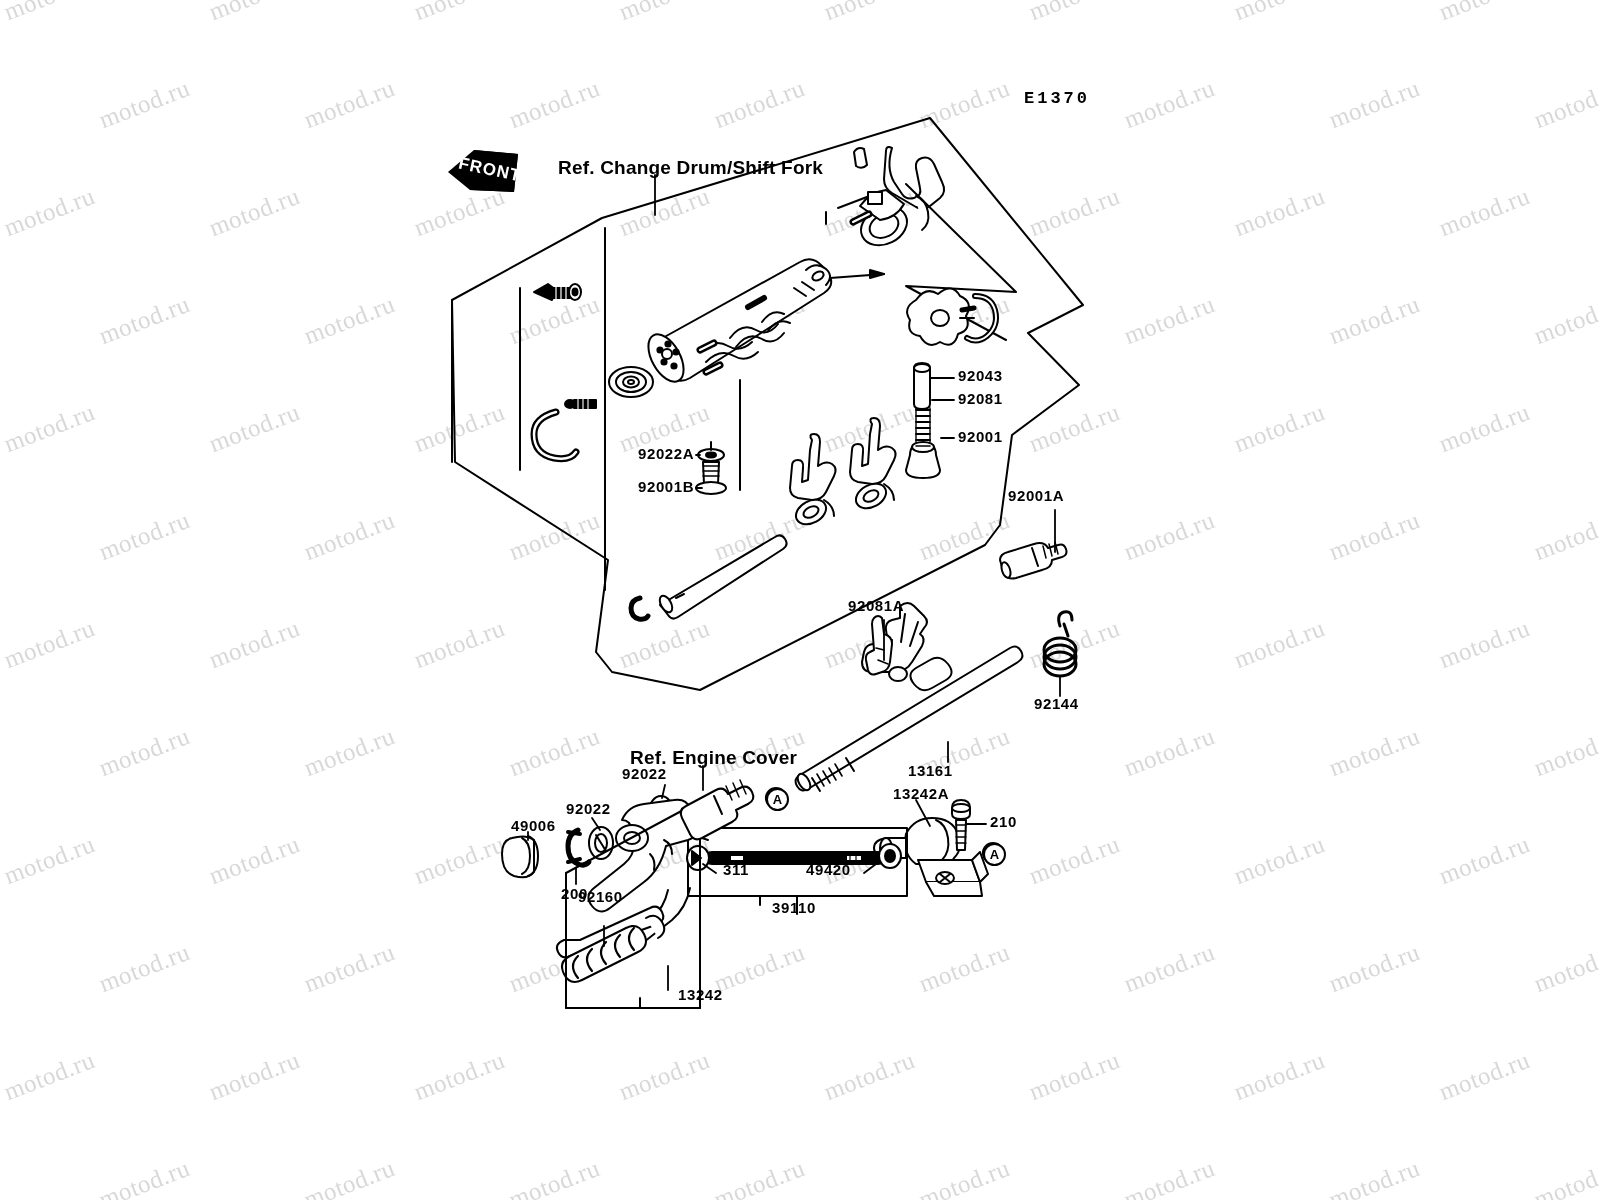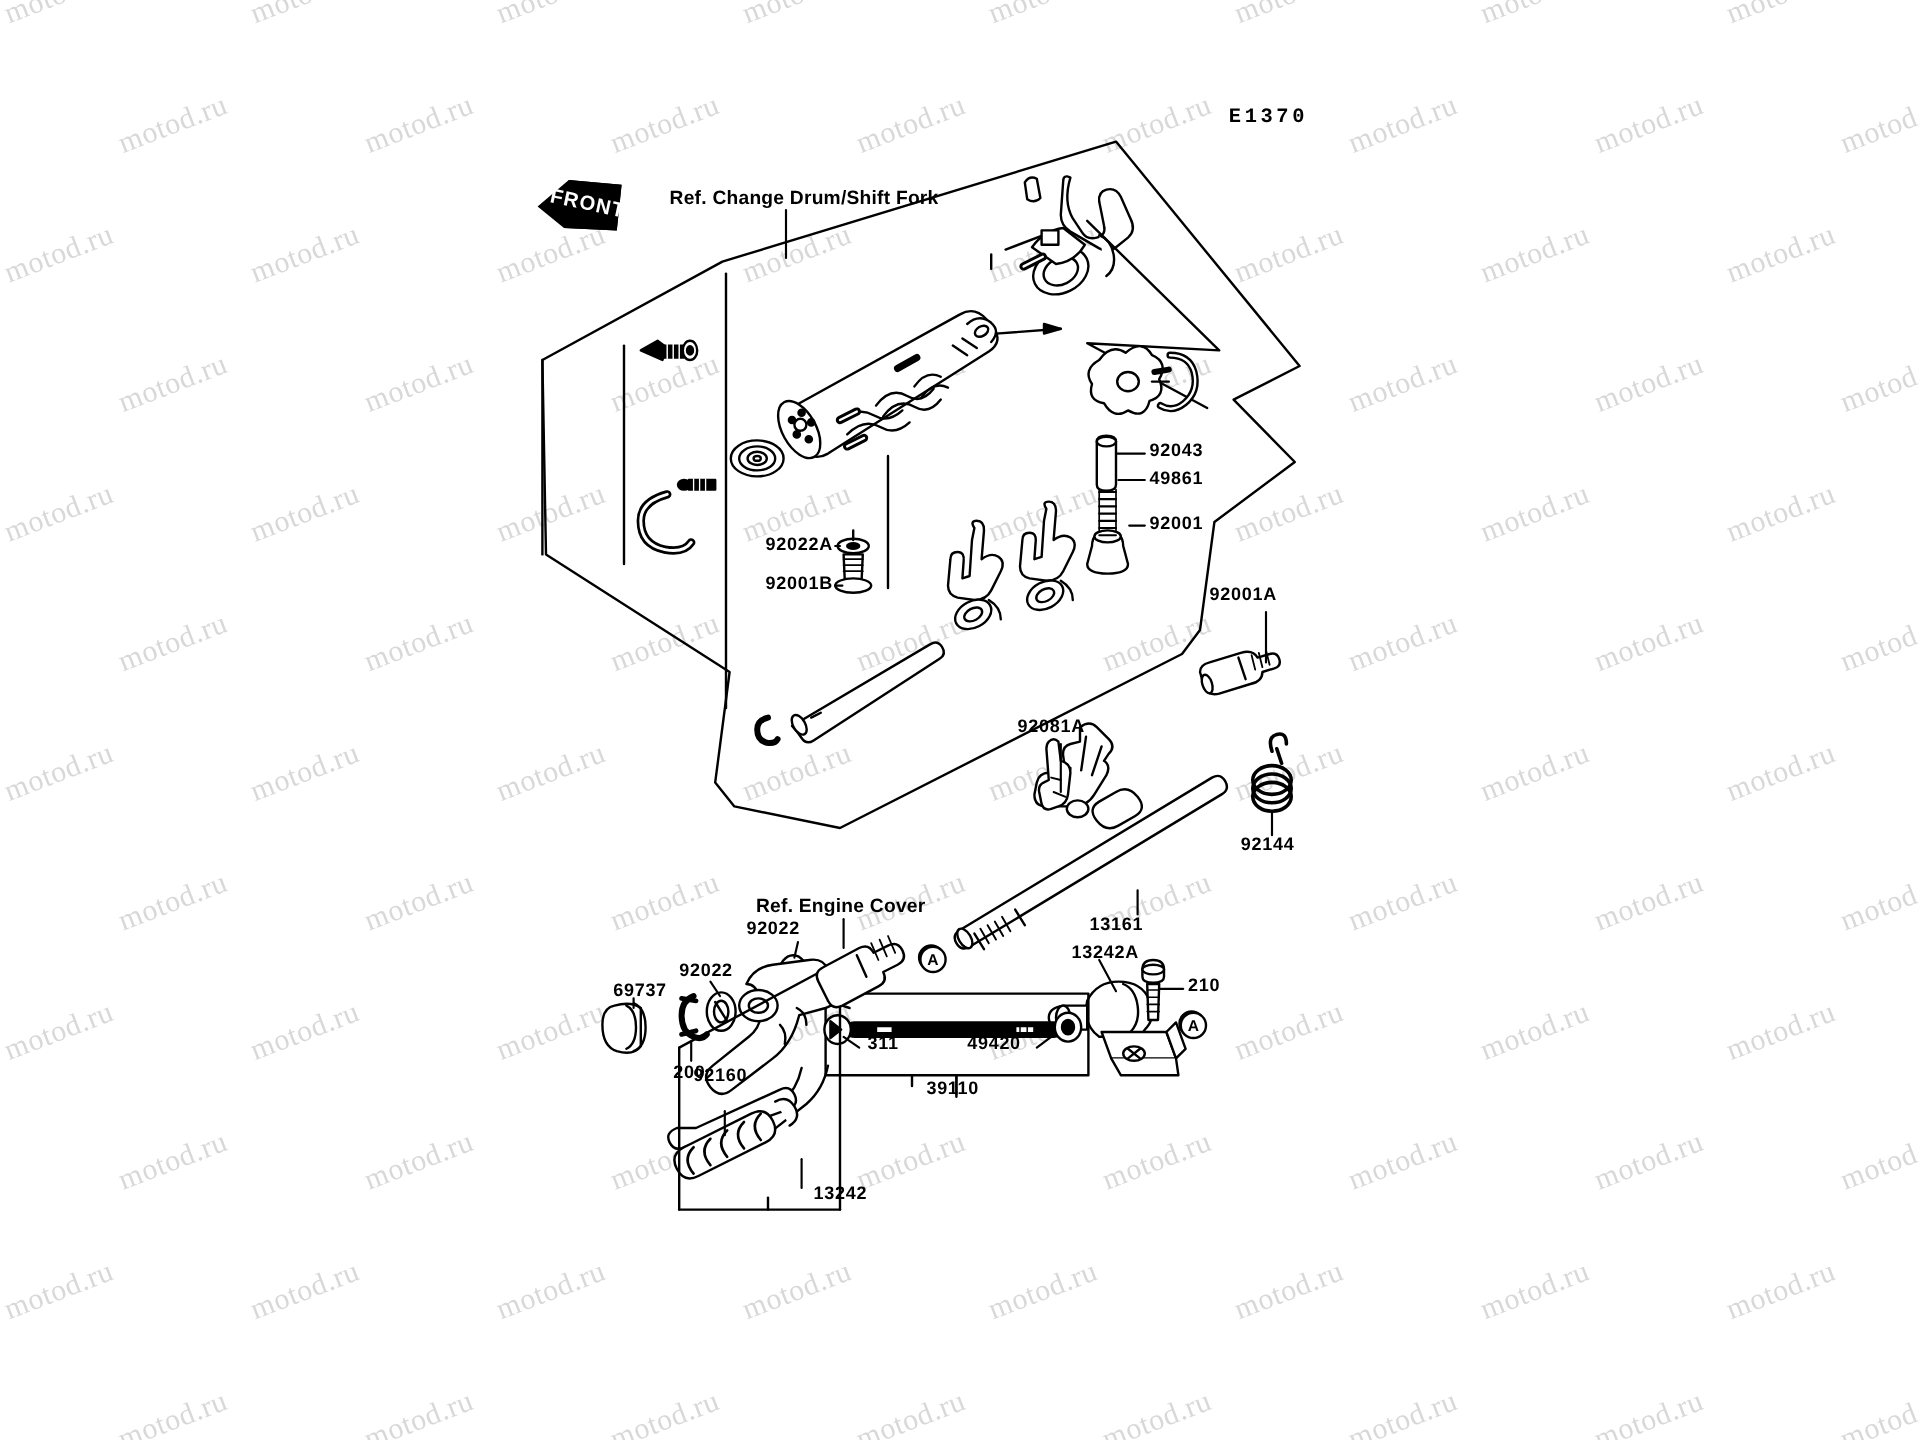--- a/index.html
+++ b/index.html
@@ -32,21 +32,21 @@
   #labels{position:absolute;inset:0;z-index:4;}
   .lbl{
     position:absolute;
     font-family:"Liberation Sans",sans-serif;
     font-weight:bold;
     color:#000;
     white-space:nowrap;
     line-height:1;
   }
   .lbl.num{font-size:15px;letter-spacing:0.6px;}
-  .lbl.ref{font-size:16px;letter-spacing:0.2px;}
+  .lbl.ref{font-size:19px;letter-spacing:0.2px;}
   .lbl.code{font-size:17px;letter-spacing:3px;font-family:"Liberation Mono",monospace;}
   .lbl.cir{
     font-size:13px;font-weight:bold;
     width:19px;height:19px;border:2px solid #000;border-radius:50%;
     display:flex;align-items:center;justify-content:center;
     background:#fff;
   }
   .front-txt{
     position:absolute;font-family:"Liberation Sans",sans-serif;
     font-weight:bold;font-size:17px;color:#fff;letter-spacing:1px;
@@ -558,38 +558,38 @@
 
   <div class="lbl code" style="left:1024px;top:90px;">E1370</div>
 
   <div class="front-txt" style="left:458px;top:160px;">FRONT</div>
 
   <div class="lbl ref" style="left:558px;top:158px;">Ref. Change Drum/Shift Fork</div>
 
   <div class="lbl ref" style="left:630px;top:748px;">Ref.  Engine Cover</div>
 
   <div class="lbl num" style="left:958px;top:368px;">92043</div>
-  <div class="lbl num" style="left:958px;top:391px;">49861</div>
+  <div class="lbl num" style="left:958px;top:391px;">92081</div>
   <div class="lbl num" style="left:958px;top:429px;">92001</div>
 
   <div class="lbl num" style="left:638px;top:446px;">92022A</div>
   <div class="lbl num" style="left:638px;top:479px;">92001B</div>
 
   <div class="lbl num" style="left:1008px;top:488px;">92001A</div>
   <div class="lbl num" style="left:848px;top:598px;">92081A</div>
   <div class="lbl num" style="left:1034px;top:696px;">92144</div>
 
   <div class="lbl num" style="left:908px;top:763px;">13161</div>
   <div class="lbl num" style="left:893px;top:786px;">13242A</div>
   <div class="lbl num" style="left:990px;top:814px;">210</div>
 
   <div class="lbl num" style="left:622px;top:766px;">92022</div>
   <div class="lbl num" style="left:566px;top:801px;">92022</div>
 
-  <div class="lbl num" style="left:511px;top:818px;">69737</div>
+  <div class="lbl num" style="left:511px;top:818px;">49006</div>
   <div class="lbl num" style="left:561px;top:886px;">200</div>
   <div class="lbl num" style="left:578px;top:889px;">92160</div>
   <div class="lbl num" style="left:634px;top:987px;margin-left:44px;">13242</div>
 
   <div class="lbl num" style="left:723px;top:862px;text-align:right;">311</div>
   <div class="lbl num" style="left:806px;top:862px;">49420</div>
   <div class="lbl num" style="left:772px;top:900px;">39110</div>
 
   <div class="lbl cir" style="left:766px;top:788px;">A</div>
   <div class="lbl cir" style="left:983px;top:843px;">A</div>

